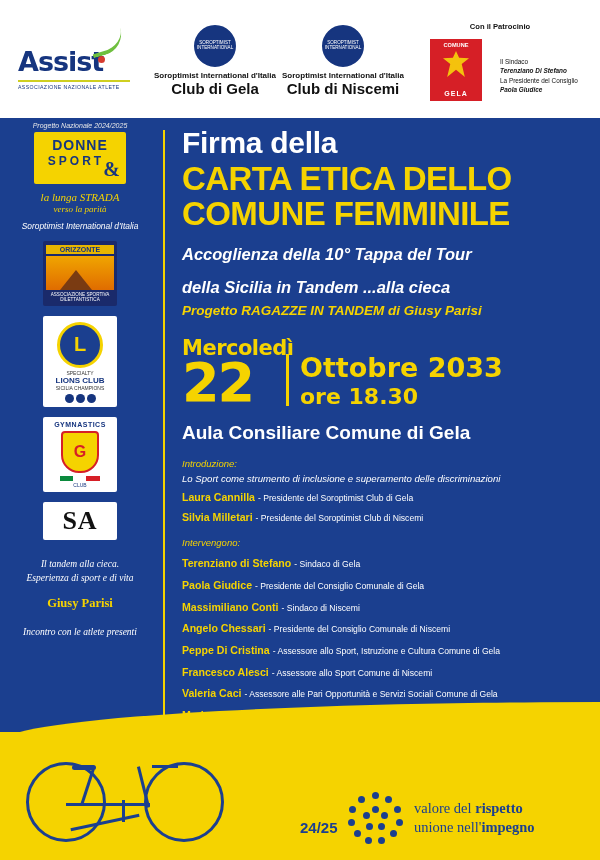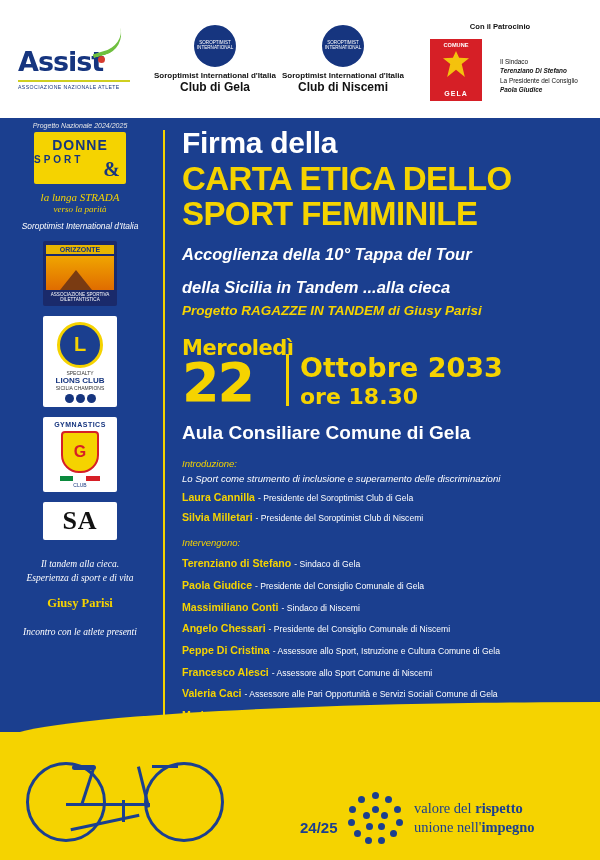--- a/index.html
+++ b/index.html
@@ -44,21 +44,21 @@
     position:absolute;top:25px;width:150px;text-align:center;
   }
   .sorop .crest{
     width:42px;height:42px;border-radius:50%;
     background:#16357f;color:#fff;margin:0 auto 4px auto;
     font-size:4.6px;line-height:1.05;display:flex;align-items:center;justify-content:center;
     text-align:center;padding:3px;box-sizing:border-box;
     border:2px solid #16357f;
   }
   .sorop .t1{font-size:8px;color:#111;font-weight:600;}
-  .sorop .t2{font-size:12px;color:#111;font-weight:700;}
+  .sorop .t2{font-size:15px;color:#111;font-weight:700;}
   #sorop-gela{left:140px;}
   #sorop-niscemi{left:268px;}
   .patrocinio{
     position:absolute;left:410px;top:22px;width:180px;text-align:center;
   }
   .patro-label{font-size:7.6px;color:#111;font-weight:600;margin-bottom:2px;}
   .comune-box{
     width:52px;height:62px;background:#d61f26;color:#fff;margin:0 auto;
     font-size:5.6px;font-weight:700;text-align:center;padding-top:3px;box-sizing:border-box;
     position:relative;
@@ -78,21 +78,21 @@
   .sidebar{
     position:absolute;left:0;top:118px;width:160px;bottom:0;
   }
   .proj-label{
     text-align:center;font-size:7px;color:#e8e8e8;margin:4px 0 3px 0;font-style:italic;
   }
   .donne-logo{
     width:92px;height:52px;background:#f5d300;margin:0 auto;position:relative;border-radius:2px;
   }
   .donne-logo .d1{position:absolute;top:5px;left:0;right:0;text-align:center;font-size:14px;font-weight:bold;color:#16357f;letter-spacing:1px;}
-  .donne-logo .d2{position:absolute;top:22px;left:0;right:8px;text-align:left;font-size:10px;font-weight:bold;color:#16357f;letter-spacing:3px;}
+  .donne-logo .d2{position:absolute;top:22px;left:0;right:8px;text-align:center;font-size:12px;font-weight:bold;color:#16357f;letter-spacing:3px;}
   .donne-logo .d3{position:absolute;bottom:3px;right:6px;font-size:20px;font-weight:bold;color:#16357f;font-family:"Liberation Serif",serif;}
   .slogan{
     text-align:center;color:#f5d300;font-style:italic;font-size:9px;line-height:1.3;margin-top:6px;
     font-family:"Liberation Serif",serif;
   }
   .slogan .big{font-size:11px;}
   .sorop-ital{
     text-align:center;color:#ffffff;font-size:8.4px;margin-top:5px;font-style:italic;
   }
   .logo-card{
@@ -315,21 +315,21 @@
     </div>
     <div class="sidebar-name">Giusy Parisi</div>
     <div class="sidebar-foot">Incontro con le atlete presenti</div>
   </div>
 
   <div class="divider"></div>
 
   <div class="main">
     <div class="t-firma">Firma della</div>
     <div class="t-carta">CARTA ETICA DELLO</div>
-    <div class="t-carta">SPORT FEMMINILE</div>
+    <div class="t-carta">COMUNE FEMMINILE</div>
 
     <div class="t-sub1">Accoglienza della 10° Tappa del Tour</div>
     <div class="t-sub1">della Sicilia in Tandem ...alla cieca</div>
     <div class="t-sub2">Progetto RAGAZZE IN TANDEM di Giusy Parisi</div>
 
     <div class="datebox">
       <div class="dow">Mercoledì</div>
       <div class="daynum">22</div>
       <div class="date-sep"></div>
       <div class="date-right">

